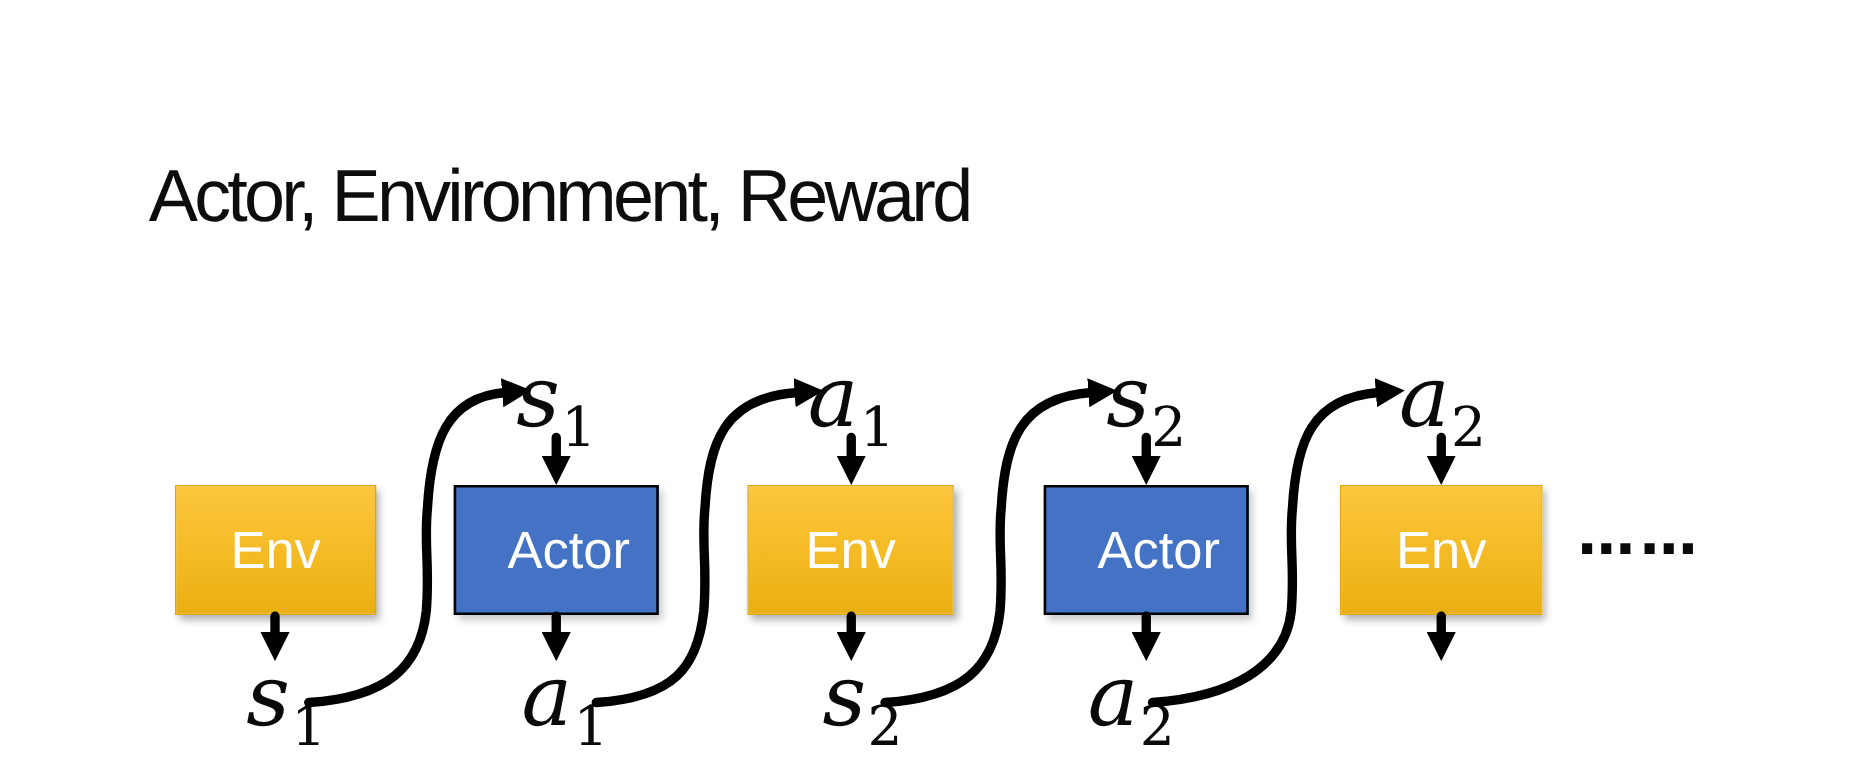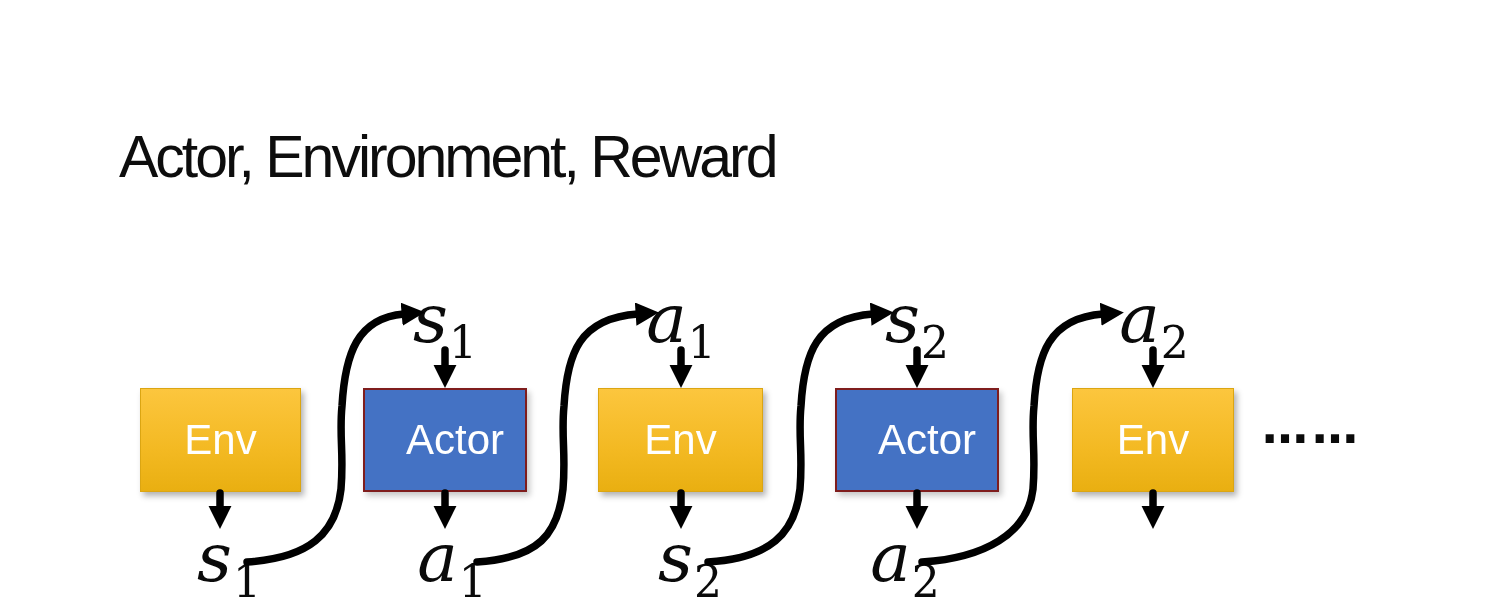--- a/index.html
+++ b/index.html
@@ -21,21 +21,21 @@
     color:#ffffff; font-size:42px; line-height:1;
     box-sizing:border-box;
   }
   .env {
     background:linear-gradient(180deg,#FCC63E 0%,#F3B922 60%,#E9AF11 100%);
     border:1px solid #DBA512;
     box-shadow:3px 4px 6px rgba(0,0,0,0.30);
   }
   .actor {
     background:#4472C4;
-    border:2px solid #7f1d1d;
+    border:2px solid #000000;
     box-shadow:3px 4px 6px rgba(0,0,0,0.22);
     padding-left:20px;
   }
   #box-env-1   { left:140px;  width:161px; }
   #box-actor-1 { left:363px;  width:164px; }
   #box-env-2   { left:598px;  width:165px; }
   #box-actor-2 { left:835px;  width:164px; }
   #box-env-3   { left:1072px; width:162px; }
 
   

